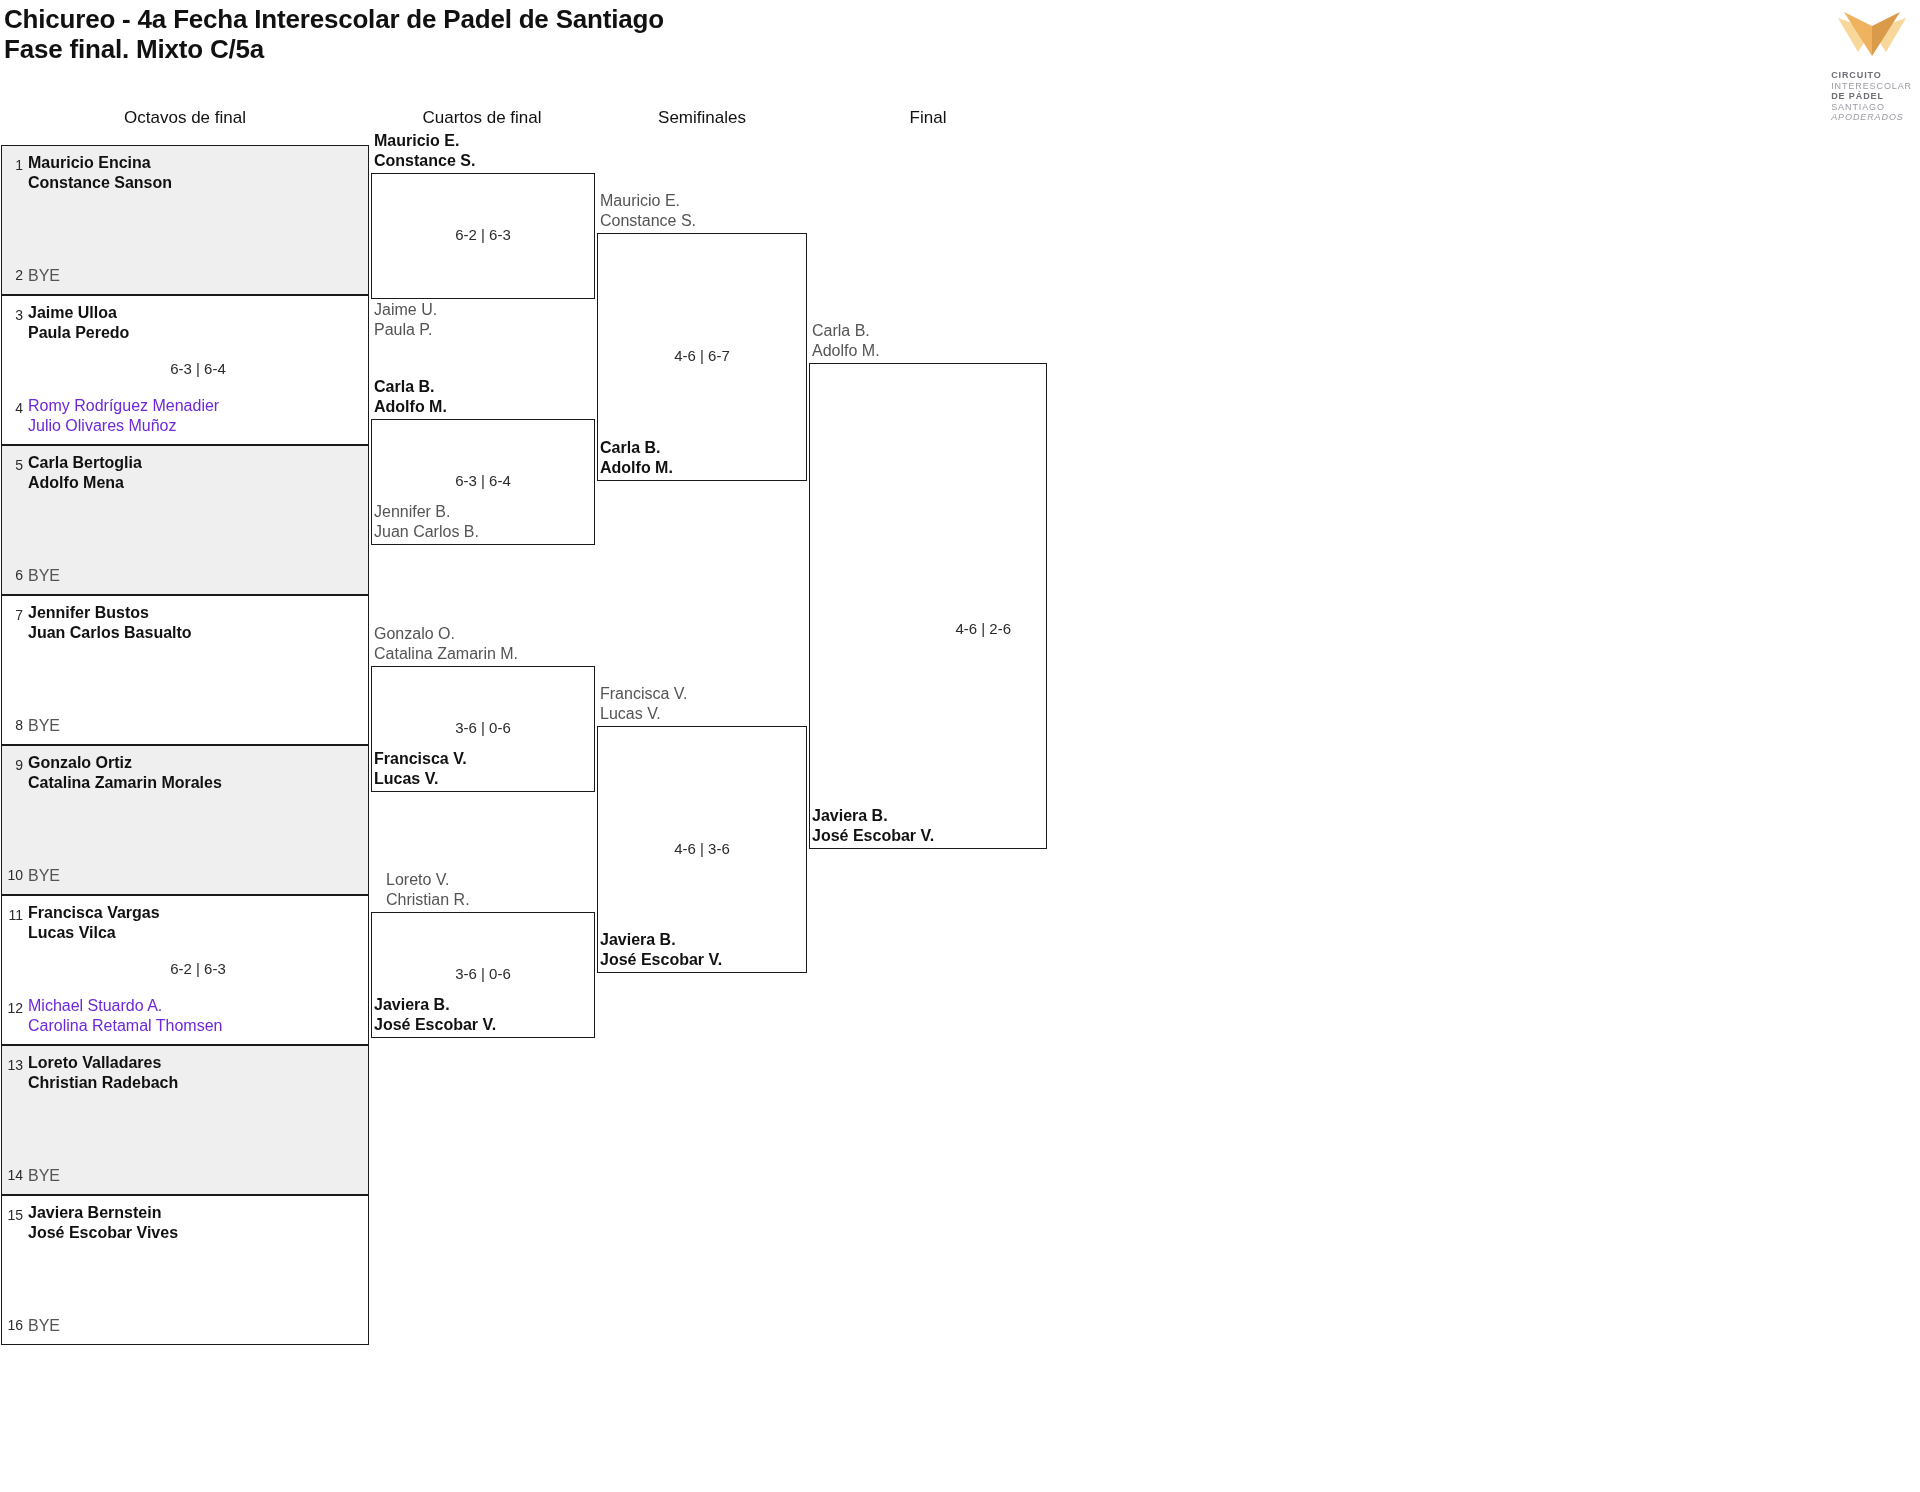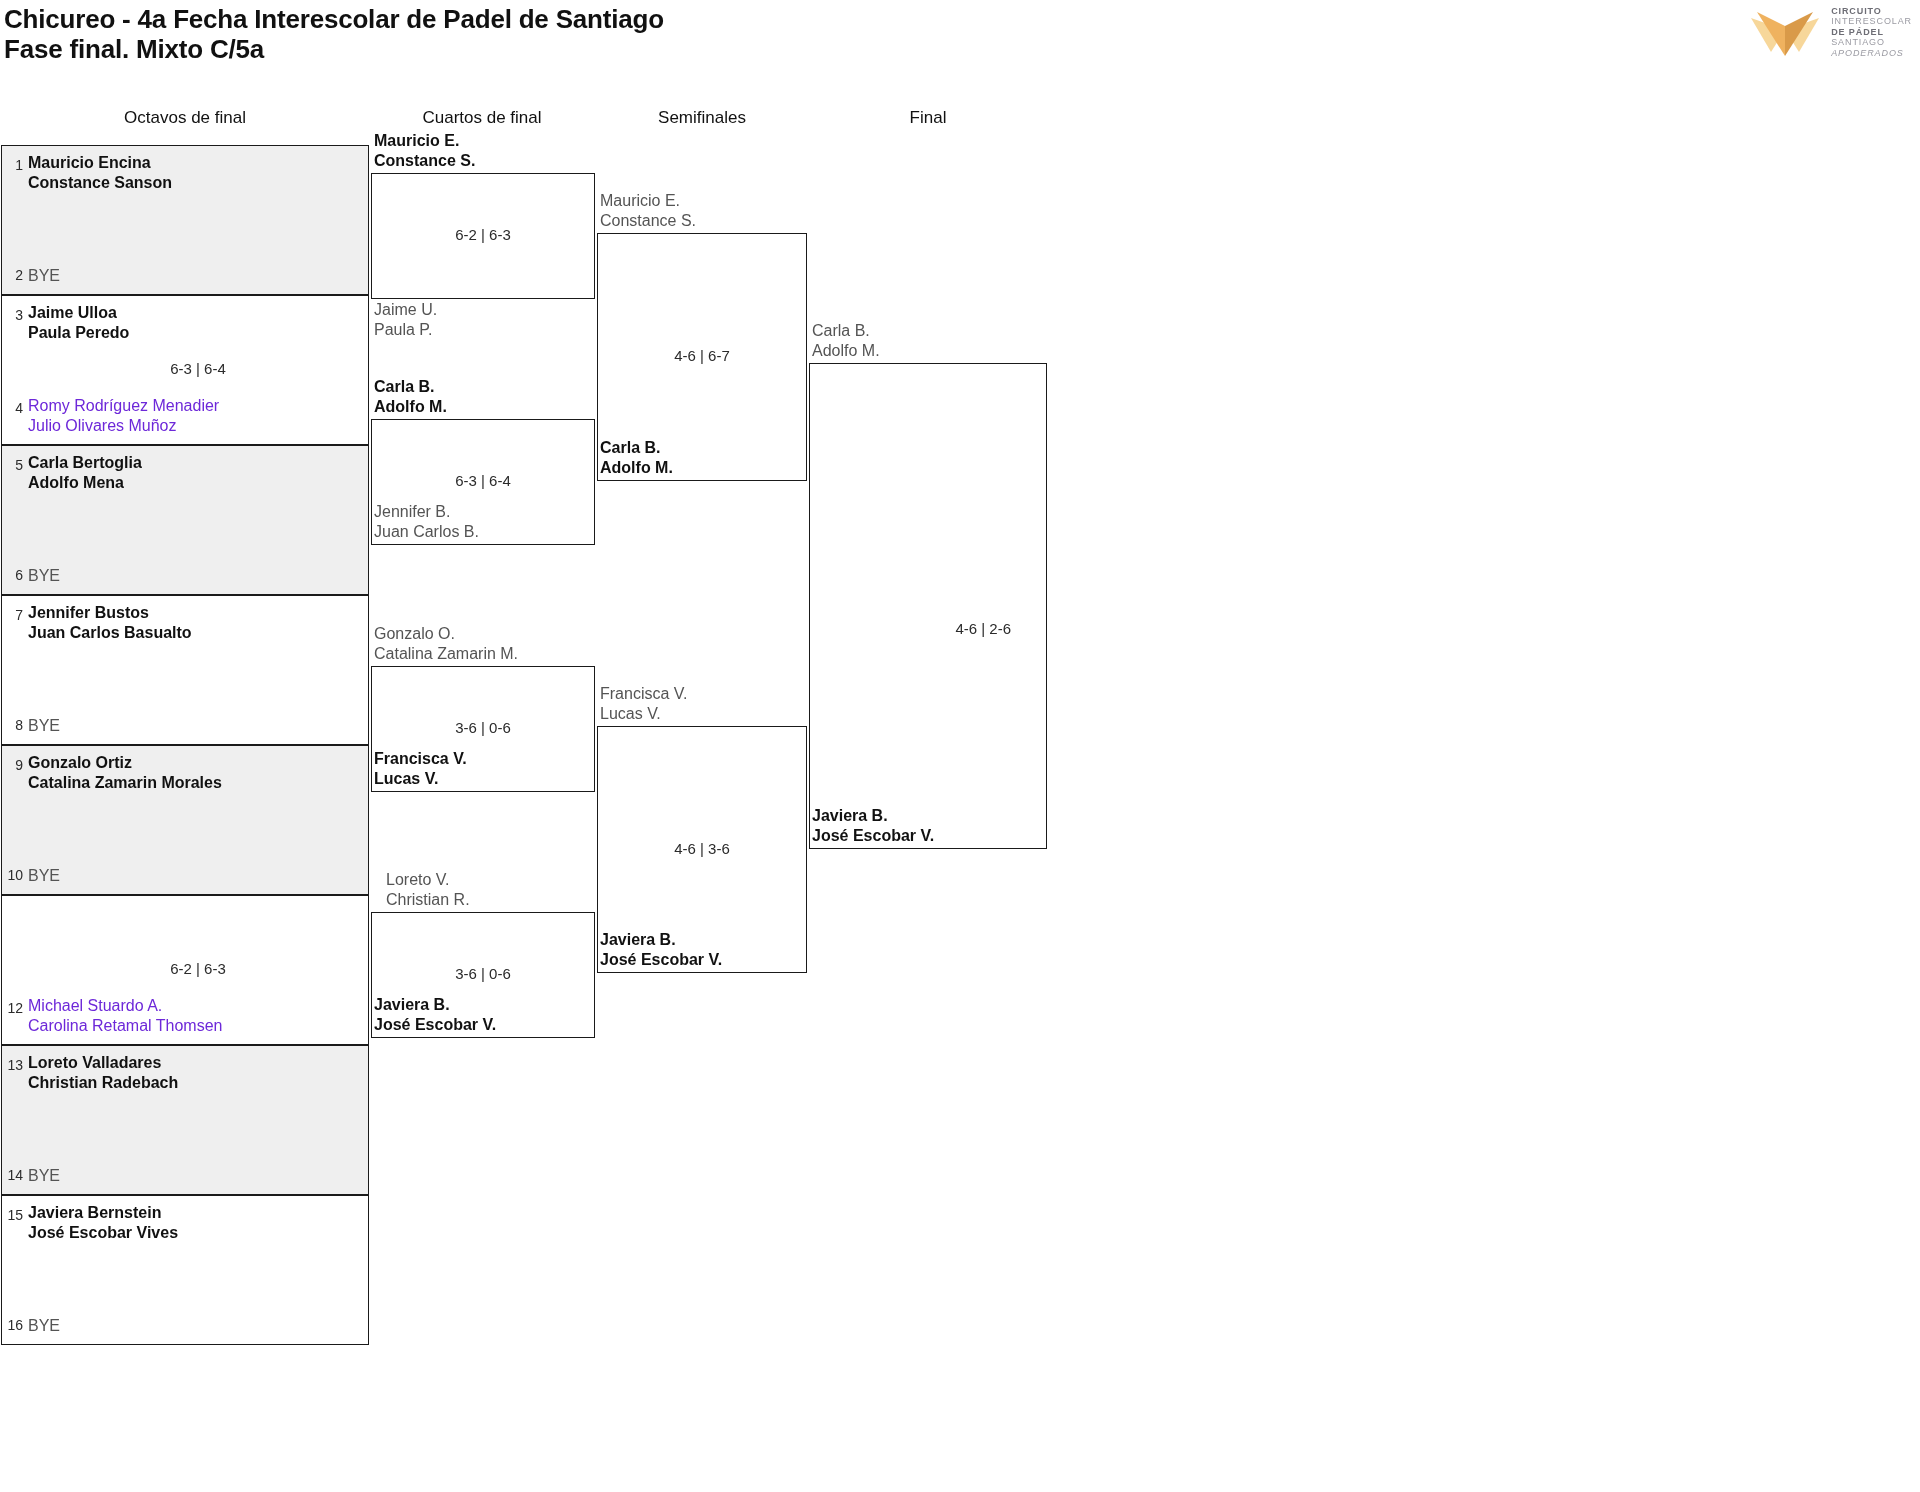--- a/index.html
+++ b/index.html
@@ -30,20 +30,21 @@
     white-space: nowrap;
   }
 
   
   #logo-block {
     position: absolute;
     right: 8px; top: 4px;
     display: flex;
     align-items: center;
     gap: 10px;
+    flex-direction: column;
   }
   #logo-mark { width: 72px; height: 56px; display:block; }
   #logo-text {
     font-size: 9px;
     line-height: 10.5px;
     letter-spacing: 0.9px;
     color: #9a9aa2;
     text-transform: uppercase;
   }
   #logo-text .strong { font-weight: 700; color: #6d6d75; }
@@ -230,20 +231,27 @@
           <span class="nm">Gonzalo Ortiz</span>
           <span class="nm">Catalina Zamarin Morales</span>
         </span>
       </div>
       <div class="r1-slot bottom bye loser">
         <span class="seed">10</span>
         <span class="byetxt">BYE</span>
       </div>
     </div>
     <div class="r1-pair" style="top: 895px; height: 150px;">
+      <div class="r1-slot top winner">
+        <span class="seed">11</span>
+        <span class="names">
+          <span class="nm">Francisca Vargas</span>
+          <span class="nm">Lucas Vilca</span>
+        </span>
+      </div>
       <div class="r1-slot bottom loser">
         <span class="seed">12</span>
         <span class="names">
           <span class="nm">Michael Stuardo A.</span>
           <span class="nm">Carolina Retamal Thomsen</span>
         </span>
       </div>
       <div class="r1-score" style="top: 64px;">6-2 | 6-3</div>
     </div>
     <div class="r1-pair shaded" style="top: 1045px; height: 150px;">

